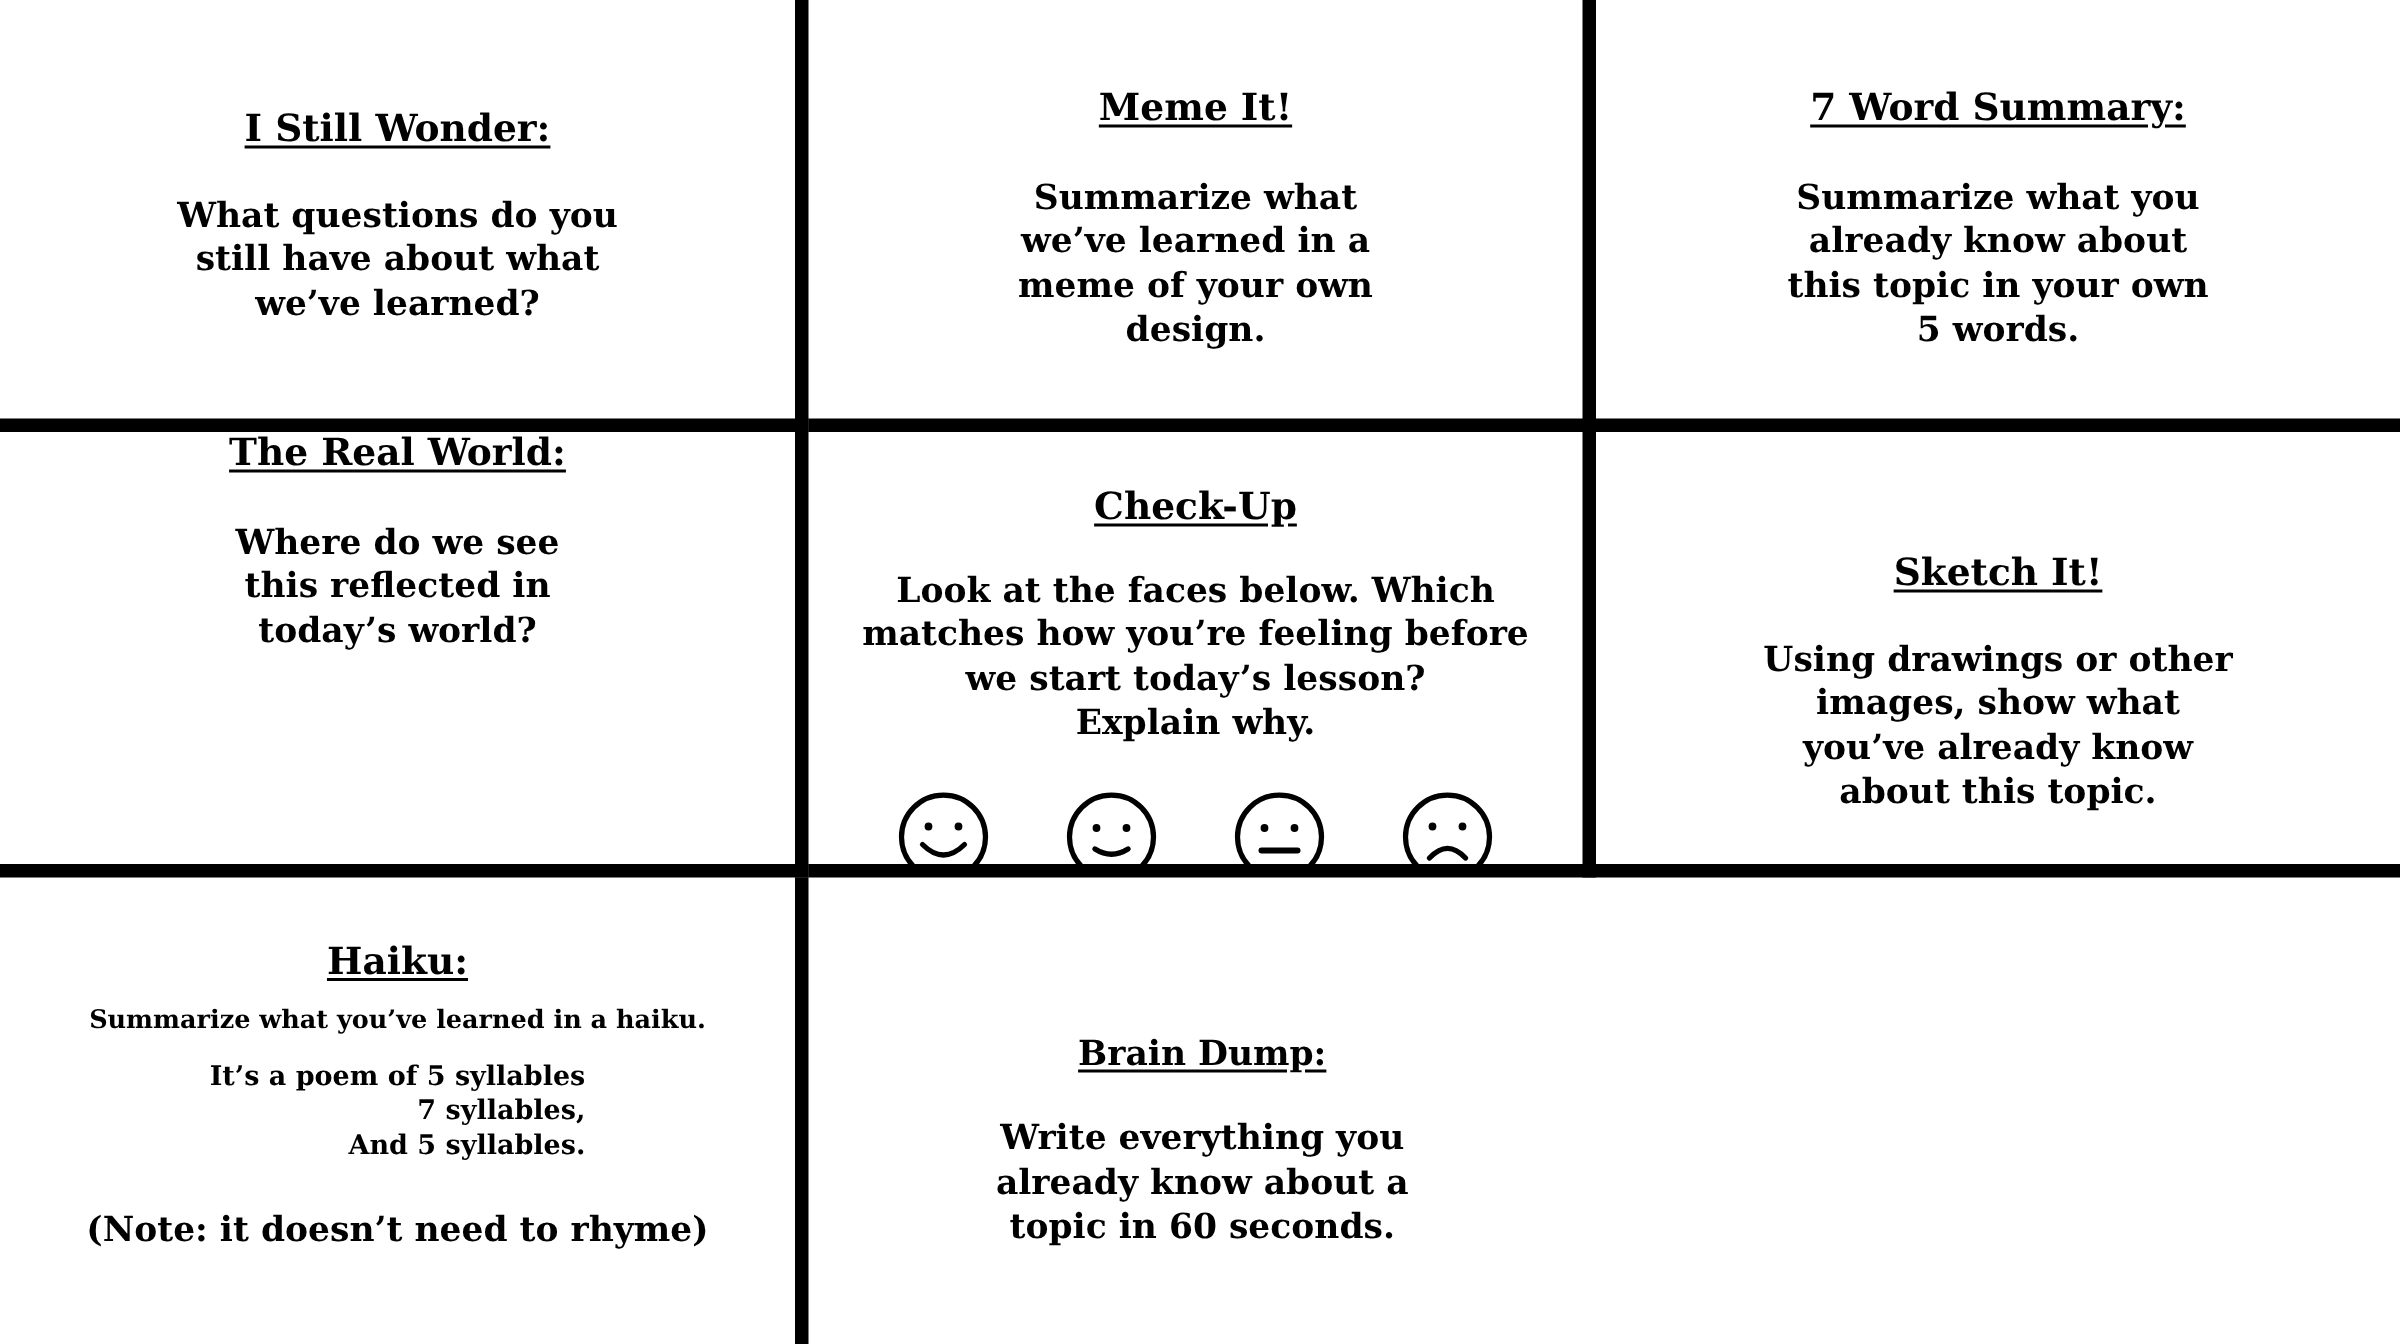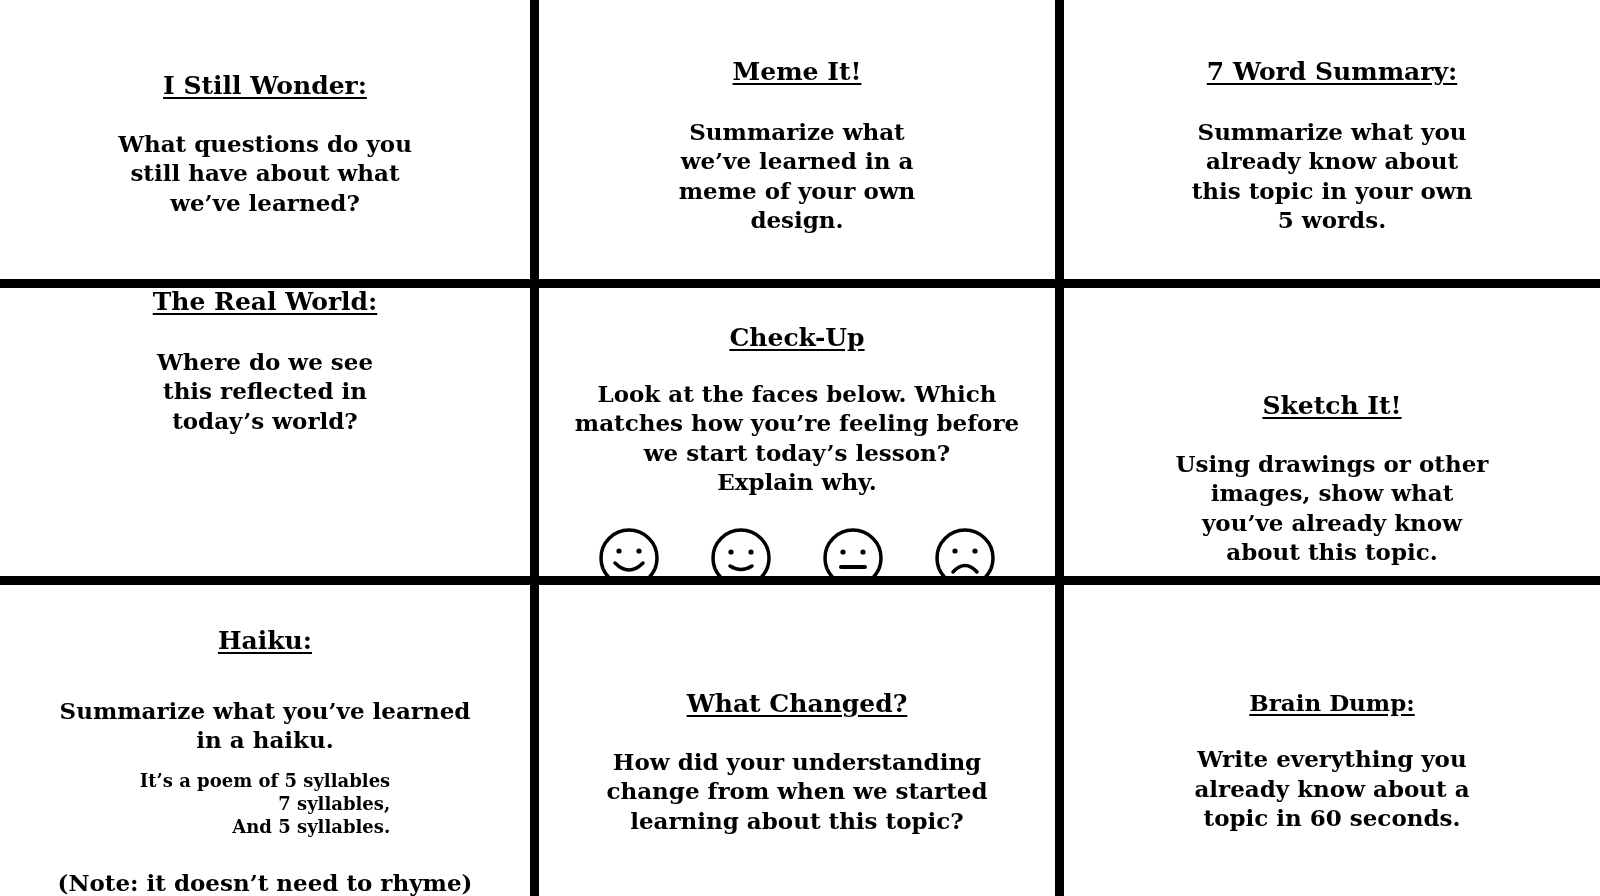--- a/index.html
+++ b/index.html
@@ -74,27 +74,27 @@
   .c3 .card-body { font-size: 23px; margin-top: 30px; max-width: 300px; }
 
   .c4 { }
   .c4 .card-title { font-size: 25px; }
   .c4 .card-body { font-size: 23px; margin-top: 30px; max-width: 265px; }
 
   .c5 { padding-top: 36px; }
   .c5 .card-title { font-size: 25px; }
   .c5 .card-body { font-size: 23px; margin-top: 26px; max-width: 460px; }
 
-  .c6 { padding-top: 104px; }
+  .c6 { padding-top: 80px; }
   .c6 .card-title { font-size: 25px; }
   .c6 .card-body { font-size: 23px; margin-top: 28px; max-width: 320px; }
 
   .c7 { padding-top: 42px; }
   .c7 .card-title { font-size: 25px; }
-  .c7 .card-body { font-size: 23px; margin-top: 40px; max-width: 430px; }
+  .c7 .card-body { font-size: 17px; margin-top: 14px; max-width: 430px; }
   .c7 .stanza { font-size: 18px; font-weight: bold; text-align: right; margin-top: 14px; line-height: 1.28; }
   .c7 .card-note { font-size: 23px; margin-top: 30px; }
 
   .c8 { padding-top: 105px; }
   .c8 .card-title { font-size: 25px; }
   .c8 .card-body { font-size: 23px; margin-top: 28px; max-width: 400px; }
 
   .c9 { padding-top: 105px; }
   .c9 .card-title { font-size: 23px; }
   .c9 .card-body { font-size: 23px; margin-top: 28px; max-width: 300px; }
@@ -172,23 +172,19 @@
 
   <div class="cell c7 col-sep-right">
     <div class="card-title">Haiku:</div>
     <div class="card-body">Summarize what you’ve learned in a haiku.</div>
     <div class="stanza" style="white-space: pre-line;">It’s a poem of 5 syllables
 7 syllables,
 And 5 syllables.</div>
     <div class="card-note">(Note: it doesn’t need to rhyme)</div>
   </div>
 
-  <div class="cell c8 col-sep-right">
-    <div class="card-title">What Changed?</div>
-    <div class="card-body">How did your understanding change from when we started learning about this topic?</div>
-  </div>
 
   <div class="cell c9">
     <div class="card-title">Brain Dump:</div>
     <div class="card-body">Write everything you already know about a topic in 60 seconds.</div>
   </div>
 
 </div>
 
 </body></html>

